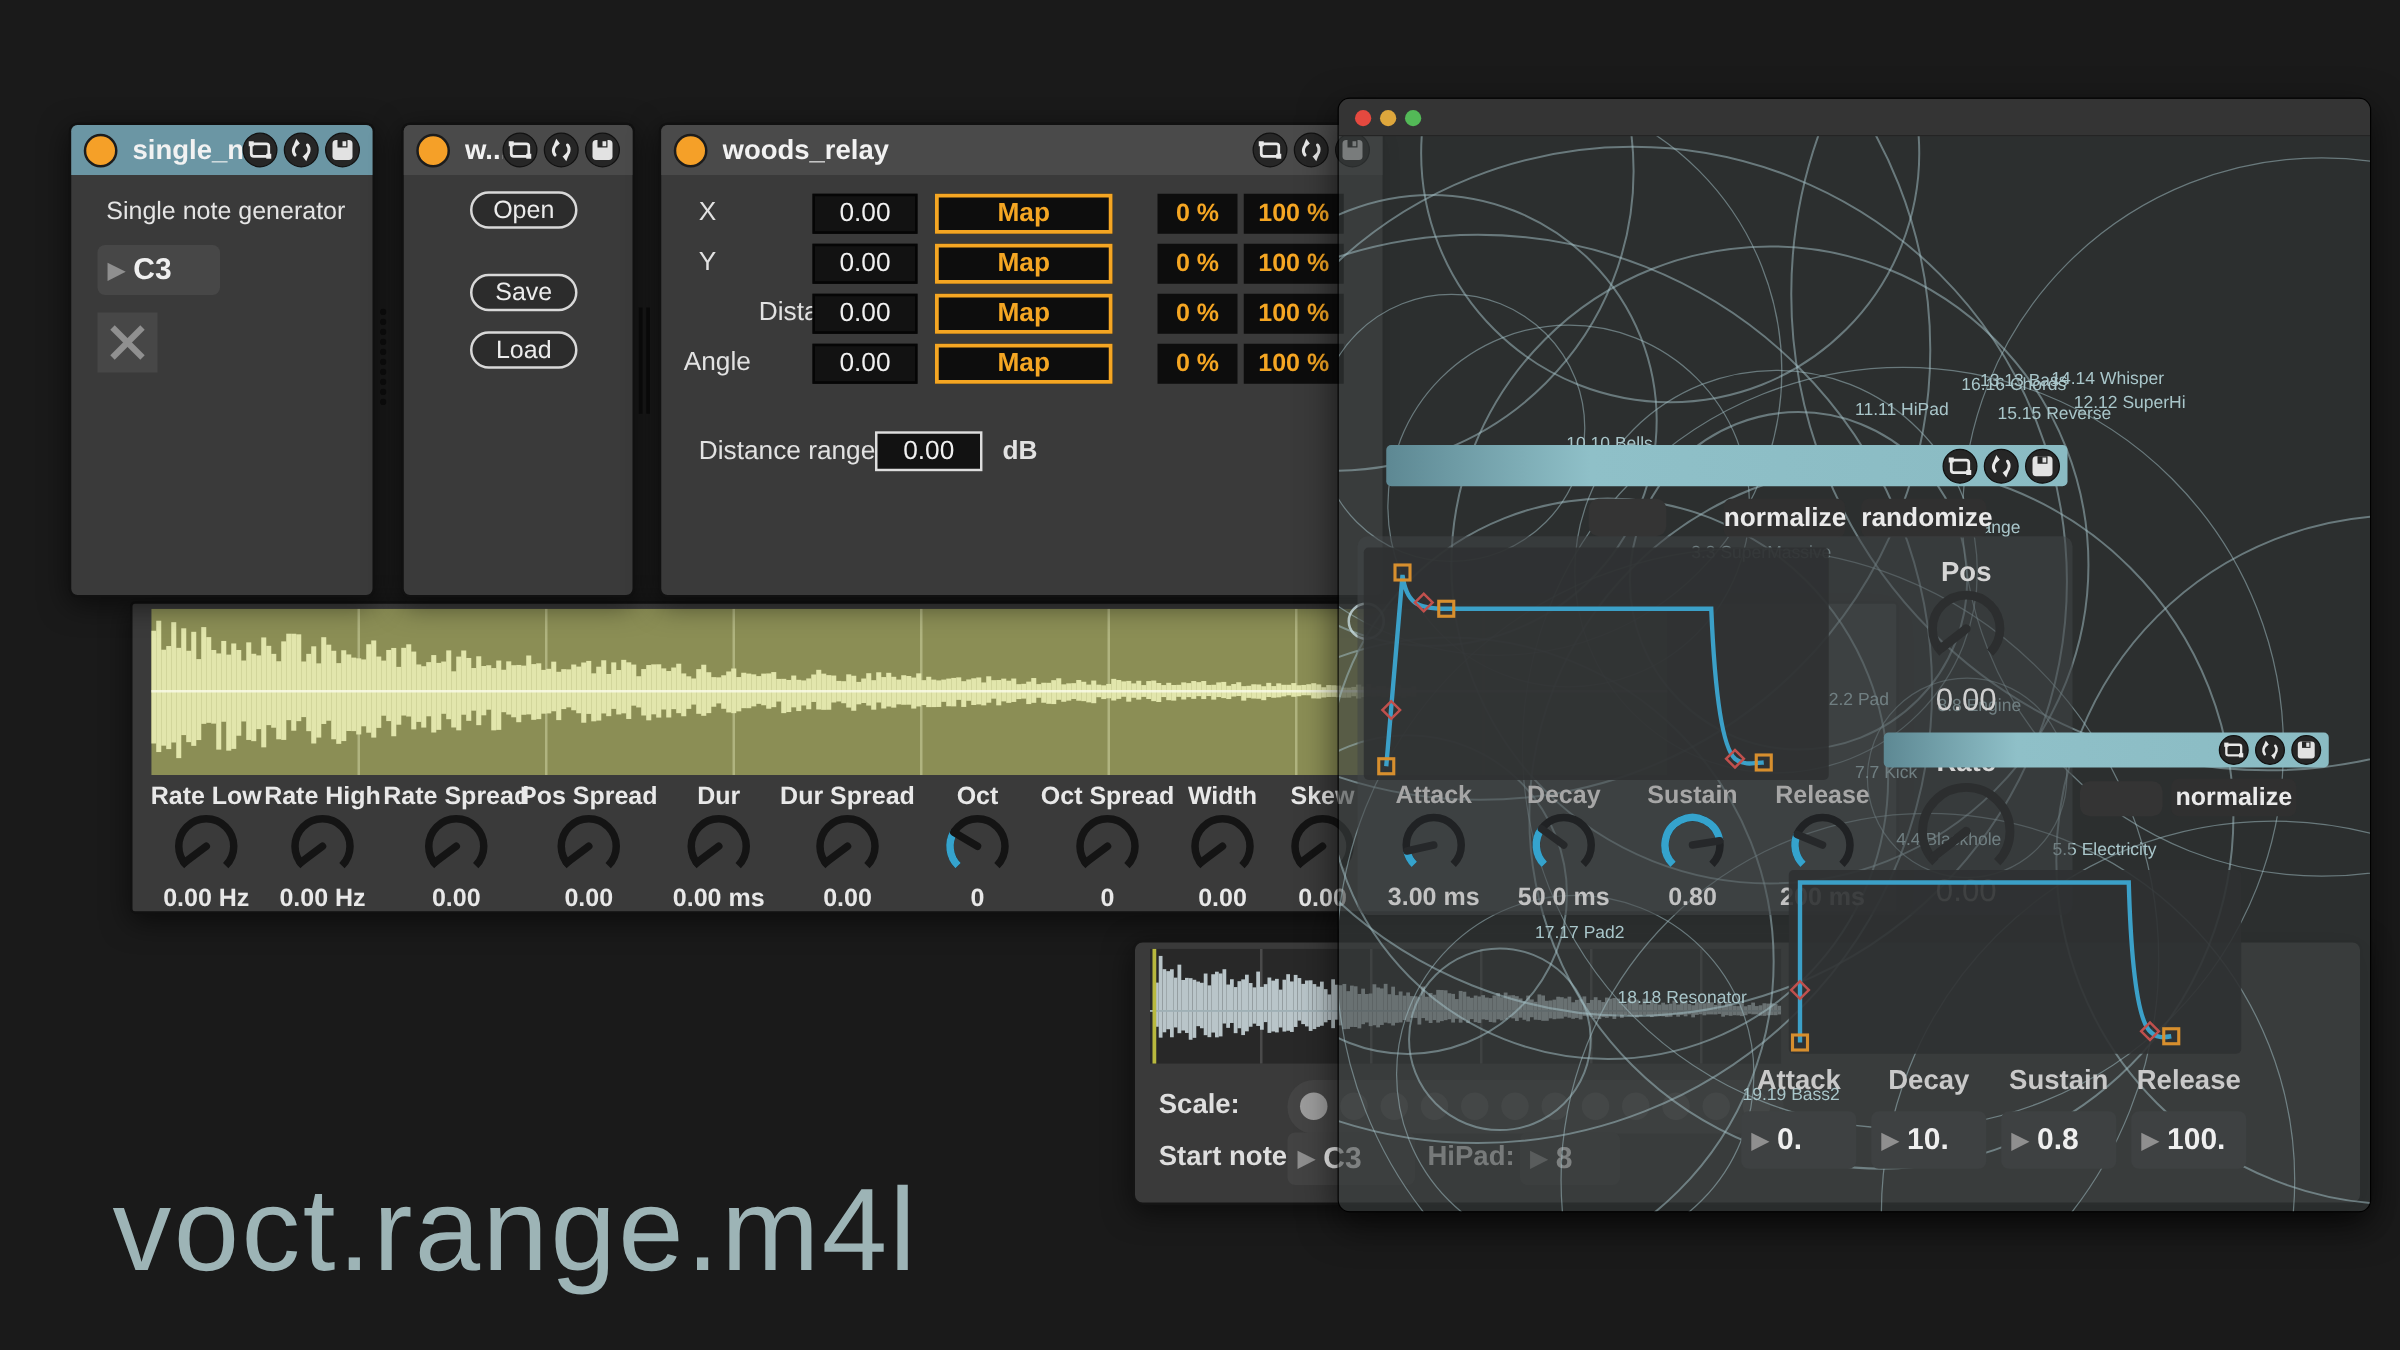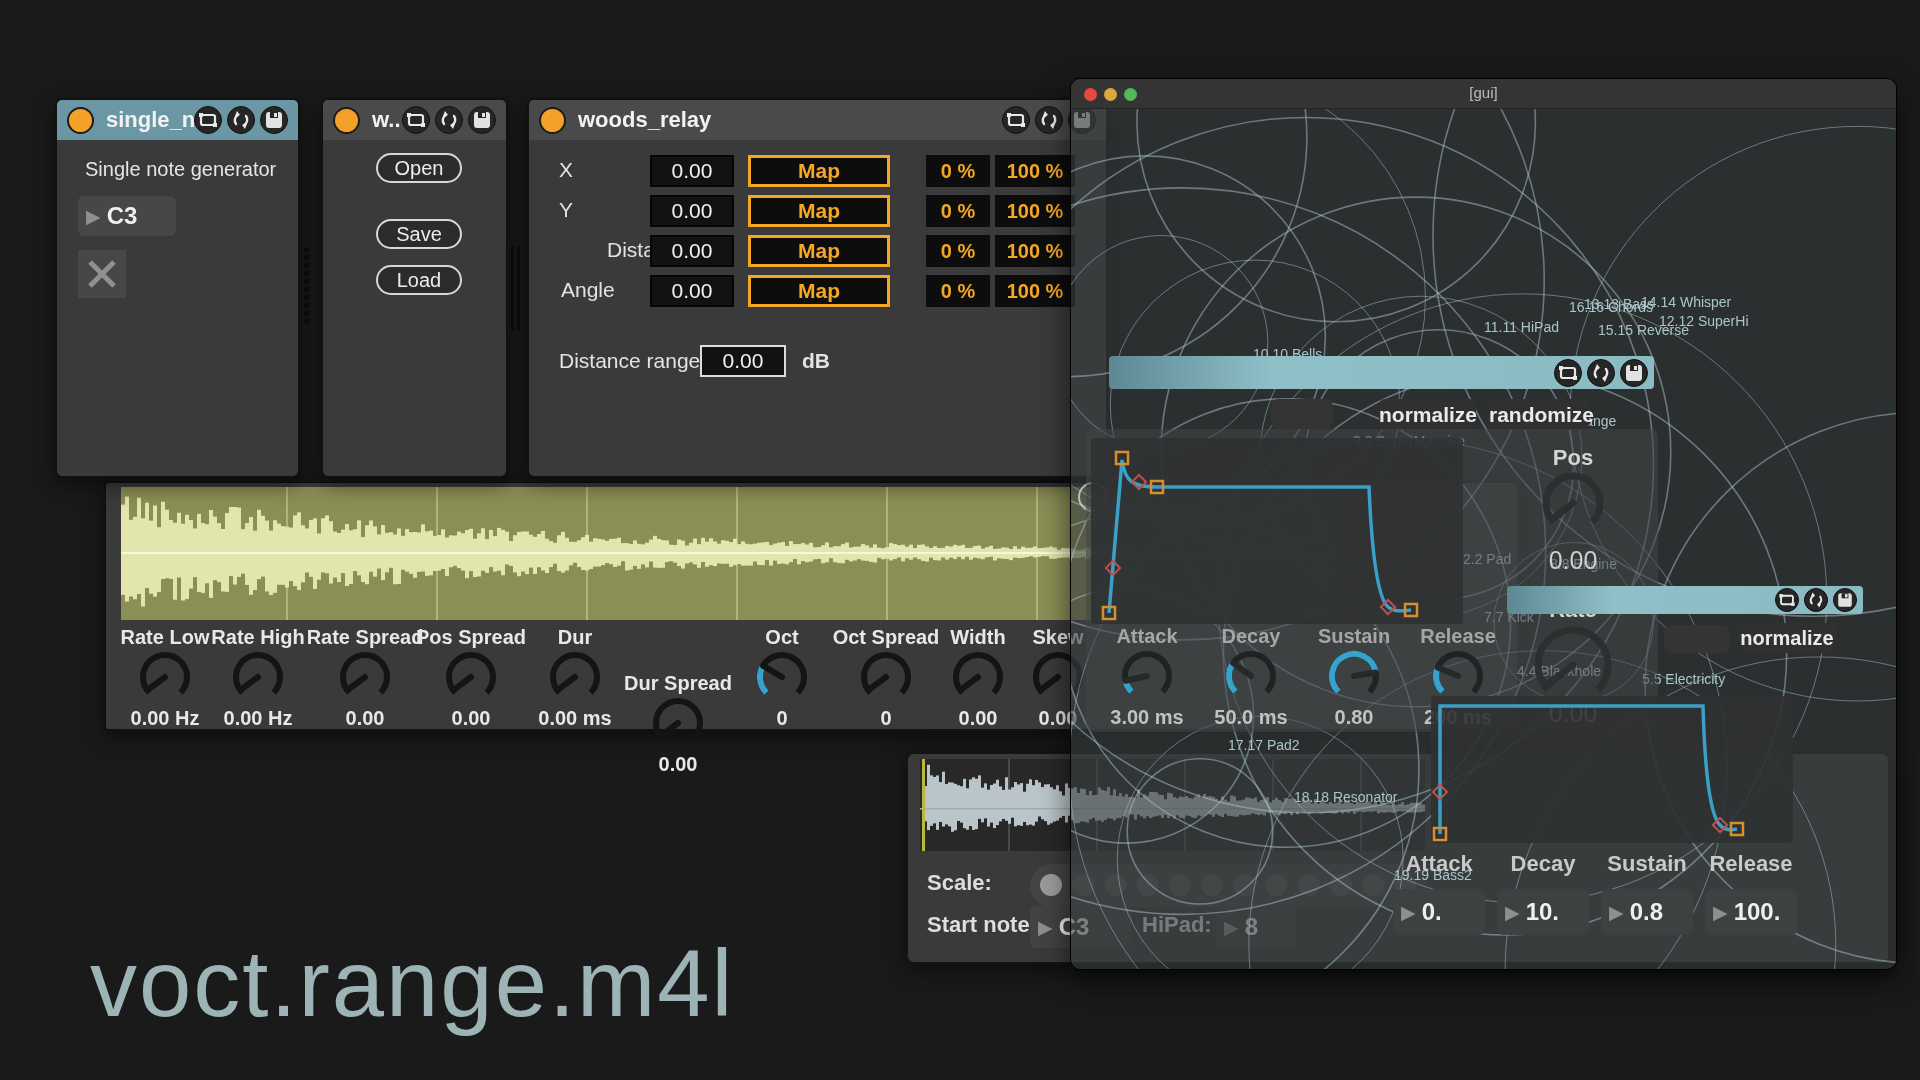--- a/index.html
+++ b/index.html
@@ -361,21 +361,21 @@
           <line x1="32" y1="28" x2="14.406937513284007" y2="41.209244957169446" stroke="#141414" stroke-width="6" stroke-linecap="round"></line>
         </svg><div class="kvalue">0.00</div></div>
       <div class="knob" style="left: 305px; top: 143px;"><div class="klabel">Pos Spread</div><svg width="64" height="56" viewBox="0 0 64 56">
           <path d="M16.443650813895953 43.55634918610404 A22 22 0 1 1 47.55634918610404 43.55634918610404" fill="none" stroke="#141414" stroke-width="6" stroke-linecap="butt"></path>
           <line x1="32" y1="28" x2="14.406937513284007" y2="41.209244957169446" stroke="#141414" stroke-width="6" stroke-linecap="round"></line>
         </svg><div class="kvalue">0.00</div></div>
       <div class="knob" style="left: 409px; top: 143px;"><div class="klabel">Dur</div><svg width="64" height="56" viewBox="0 0 64 56">
           <path d="M16.443650813895953 43.55634918610404 A22 22 0 1 1 47.55634918610404 43.55634918610404" fill="none" stroke="#141414" stroke-width="6" stroke-linecap="butt"></path>
           <line x1="32" y1="28" x2="14.406937513284007" y2="41.209244957169446" stroke="#141414" stroke-width="6" stroke-linecap="round"></line>
         </svg><div class="kvalue">0.00 ms</div></div>
-      <div class="knob" style="left: 512px; top: 143px; margin-top: 46px;"><div class="klabel">Dur Spread</div><svg width="64" height="56" viewBox="0 0 64 56">
+      <div class="knob" style="left: 512px; top: 143px;"><div class="klabel">Dur Spread</div><svg width="64" height="56" viewBox="0 0 64 56">
           <path d="M16.443650813895953 43.55634918610404 A22 22 0 1 1 47.55634918610404 43.55634918610404" fill="none" stroke="#141414" stroke-width="6" stroke-linecap="butt"></path>
           <line x1="32" y1="28" x2="14.406937513284007" y2="41.209244957169446" stroke="#141414" stroke-width="6" stroke-linecap="round"></line>
         </svg><div class="kvalue">0.00</div></div>
       <div class="knob" style="left: 616px; top: 143px;"><div class="klabel">Oct</div><svg width="64" height="56" viewBox="0 0 64 56">
           <path d="M16.443650813895953 43.55634918610404 A22 22 0 1 1 47.55634918610404 43.55634918610404" fill="none" stroke="#141414" stroke-width="6" stroke-linecap="butt"></path>
           <path d="M16.443650813895953 43.55634918610404 A22 22 0 0 1 13.06367540591324 16.801088853491827" fill="none" stroke="#35a3cd" stroke-width="6" stroke-linecap="butt"></path>
           <line x1="32" y1="28" x2="13.06367540591324" y2="16.801088853491827" stroke="#141414" stroke-width="6" stroke-linecap="round"></line>
         </svg><div class="kvalue">0</div></div>
       <div class="knob" style="left: 720px; top: 143px;"><div class="klabel">Oct Spread</div><svg width="64" height="56" viewBox="0 0 64 56">
           <path d="M16.443650813895953 43.55634918610404 A22 22 0 1 1 47.55634918610404 43.55634918610404" fill="none" stroke="#141414" stroke-width="6" stroke-linecap="butt"></path>
@@ -735,38 +735,37 @@
         <div class="pctbox" style="left:466px; width:80px;">100 %</div>
       </div>
       <div class="wr-row" style="top: 135px; left: 0px; width: 100%;">
         <div class="wr-label" style="left:30px;margin-left:48px;">Distance</div>
         <div class="numbox" style="left:121px; width:84px;">0.00</div>
         <div class="mapbtn" style="left:219px; width:142px;">Map</div>
         <div class="pctbox" style="left:397px; width:64px;">0 %</div>
         <div class="pctbox" style="left:466px; width:80px;">100 %</div>
       </div>
       <div class="wr-row" style="top: 175px; left: 0px; width: 100%;">
-        <div class="wr-label" style="left:32px;">Angle</div>
+        <div class="wr-label" style="left:18px;">Angle</div>
         <div class="numbox" style="left:121px; width:84px;">0.00</div>
         <div class="mapbtn" style="left:219px; width:142px;">Map</div>
         <div class="pctbox" style="left:397px; width:64px;">0 %</div>
         <div class="pctbox" style="left:466px; width:80px;">100 %</div>
       </div>
     </div>
   <div class="wr-label" style="left:30px; top:249px;">Distance range</div>
   <div class="numbox" style="left:171px; top:245px; width:86px; border-color:#dddddd;">0.00</div>
   <div class="wr-label" style="left:273px; top:249px; font-weight:600;">dB</div>
 </div>
 
 <div id="gui-window">
   <div id="gui-titlebar">
     <div class="light" style="left:13px; background:#e5493f;"></div>
     <div class="light" style="left:33px; background:#dea73c;"></div>
     <div class="light" style="left:53px; background:#53b957;"></div>
-    <div id="gui-title">[gui]</div>
   </div>
   <div id="gui-body">
     <svg id="gui-circles" width="827" height="862" style="position:absolute; left:0; top:0;">
         <circle cx="113.3471226412803" cy="170.99032618571073" r="359.8746371292509" fill="none" stroke="rgba(166,196,201,0.5)" stroke-width="1.6"></circle>
         <circle cx="344.92813867516816" cy="342.9413073230535" r="254.82818006537855" fill="none" stroke="rgba(166,196,201,0.5)" stroke-width="1.6"></circle>
         <circle cx="451.36467004660517" cy="489.2611785326153" r="304.40119018545374" fill="none" stroke="rgba(166,196,201,0.5)" stroke-width="1"></circle>
         <circle cx="367.82097975723445" cy="355.6224504020065" r="134.9252454820089" fill="none" stroke="rgba(166,196,201,0.5)" stroke-width="1.6"></circle>
         <circle cx="471.303982376121" cy="835.105993039906" r="293.4628917439841" fill="none" stroke="rgba(166,196,201,0.5)" stroke-width="1"></circle>
         <circle cx="127.22172546200454" cy="187.98894337378442" r="227.24940523970872" fill="none" stroke="rgba(166,196,201,0.5)" stroke-width="1"></circle>
         <circle cx="327.1178863104433" cy="658.4627502132207" r="328.85980542516336" fill="none" stroke="rgba(166,196,201,0.5)" stroke-width="1"></circle>

